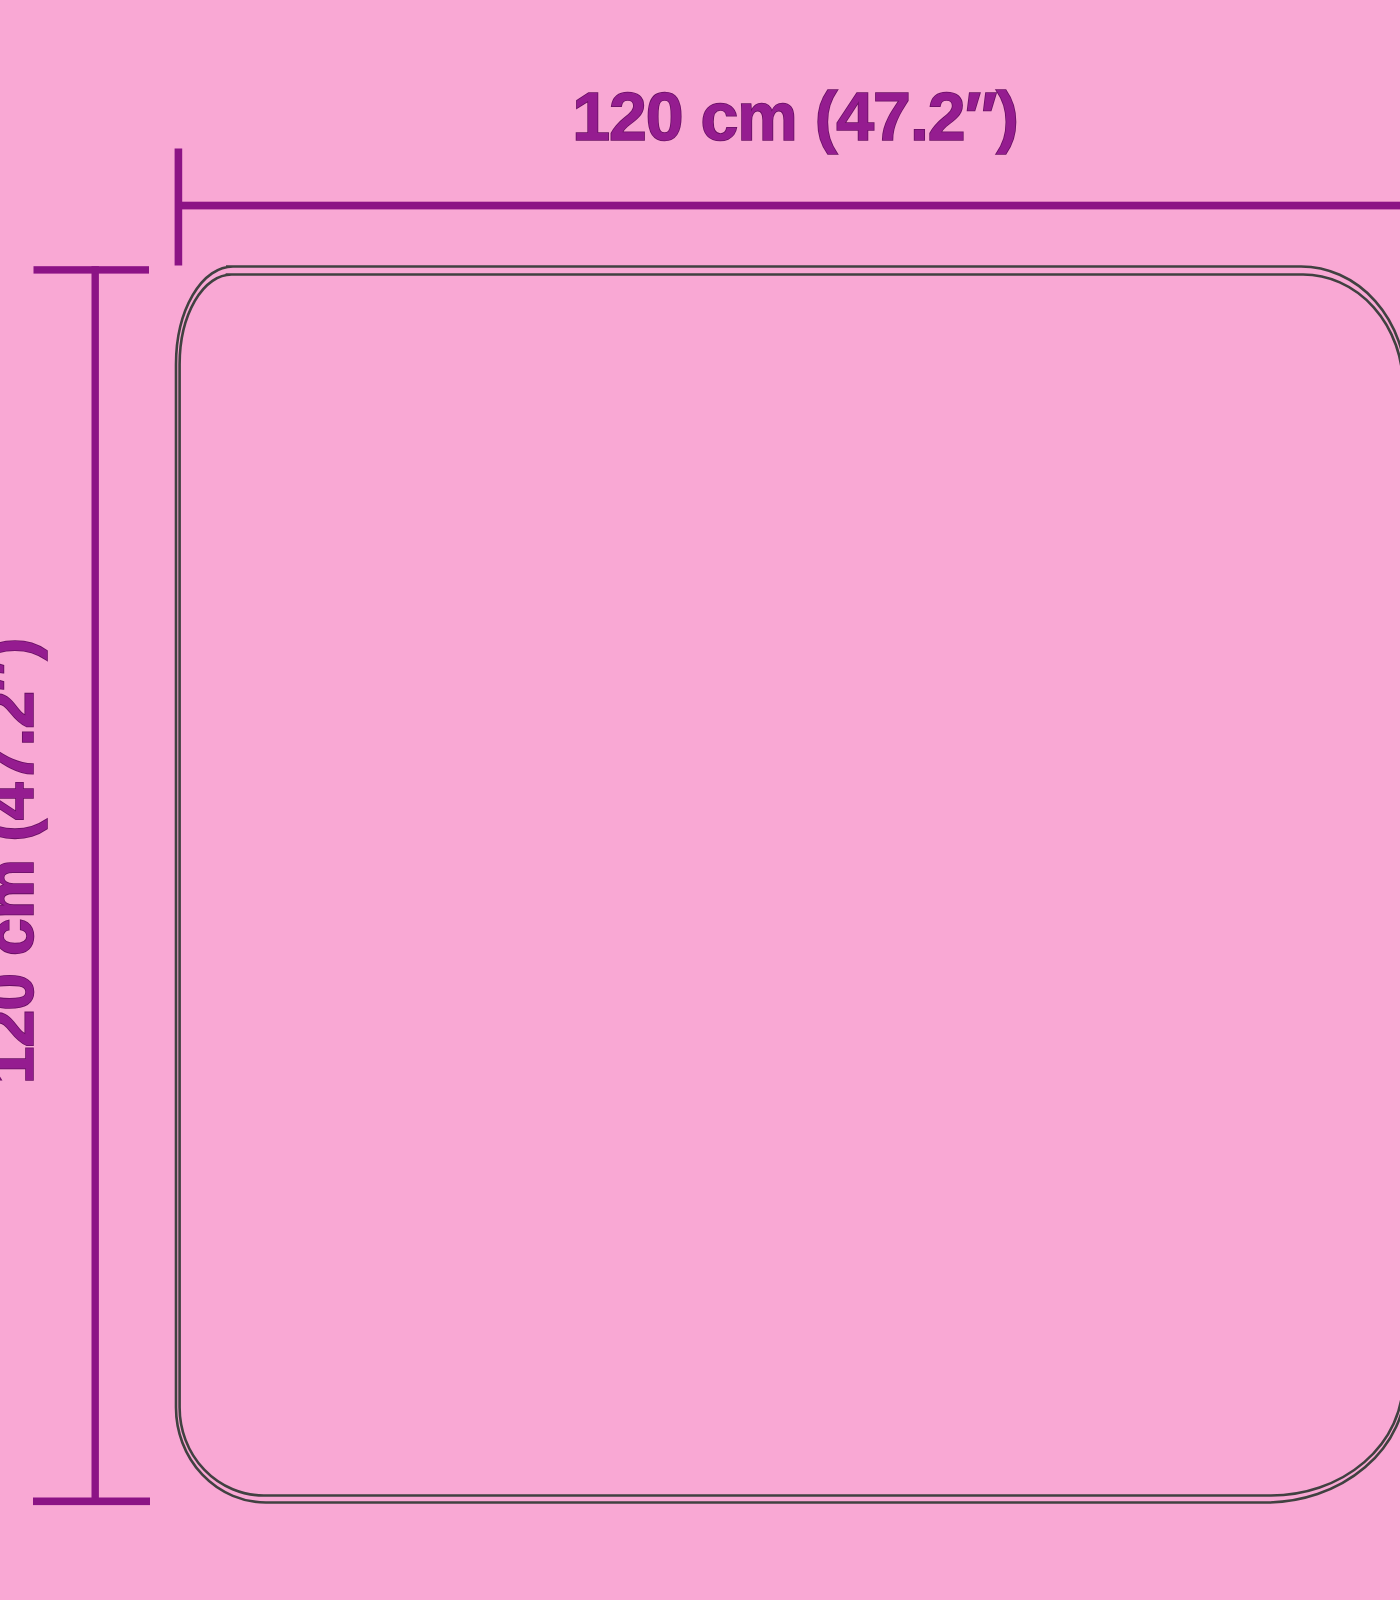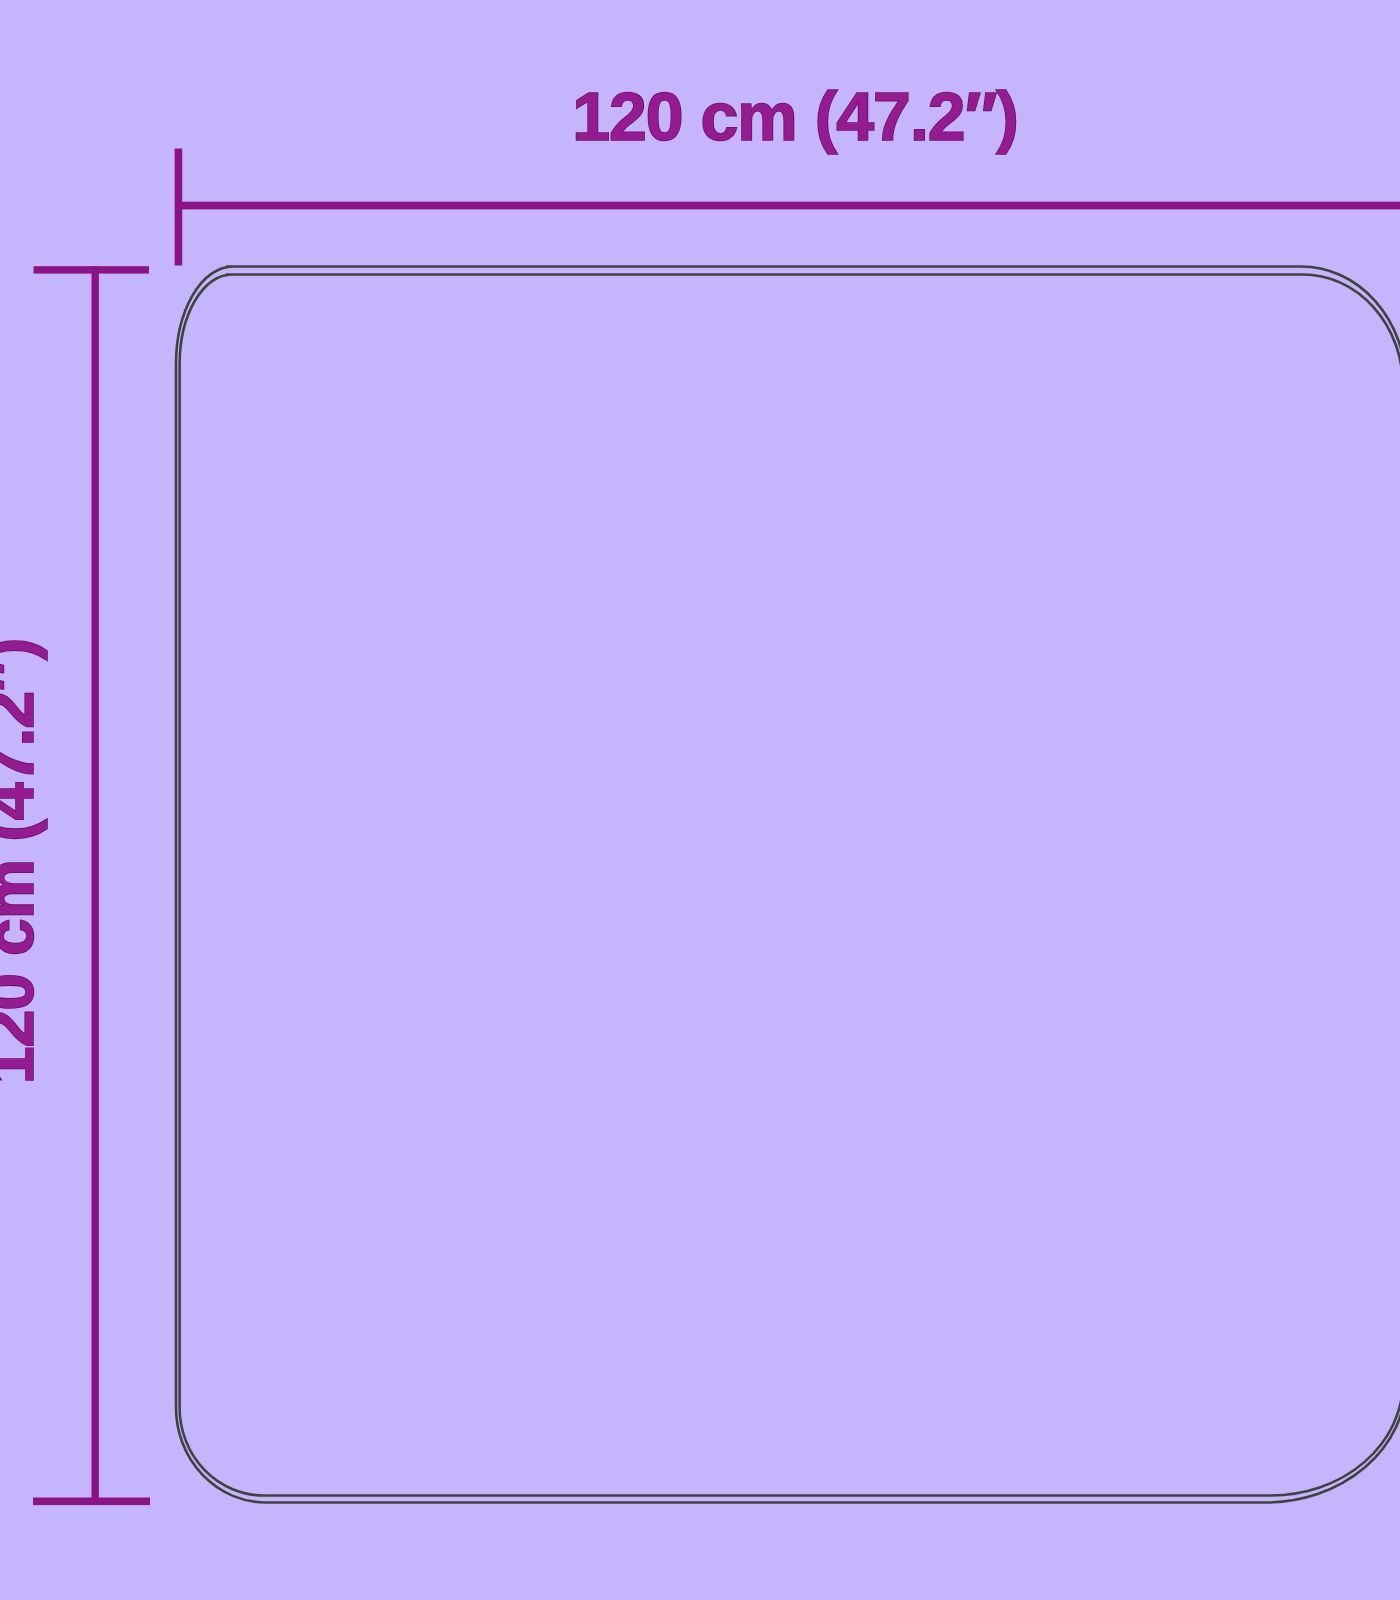--- a/index.html
+++ b/index.html
@@ -1,16 +1,16 @@
 <!DOCTYPE html>
 <html><head>
 <meta charset="utf-8">
 <style>
   html,body{margin:0;padding:0;background:#ffffff;}
-  .stage{position:relative;width:1400px;height:1600px;overflow:hidden;background:#c4b5fd;
+  .stage{position:relative;width:1400px;height:1600px;overflow:hidden;background:#f9a8d4;
          font-family:"Liberation Sans", sans-serif;}
   svg{position:absolute;left:0;top:0;}
   text{font-family:"Liberation Sans", sans-serif;font-weight:bold;}
 </style>
 </head>
 <body>
 
 <div class="stage">
 <svg width="1400" height="1600" viewBox="0 0 1400 1600">
 

